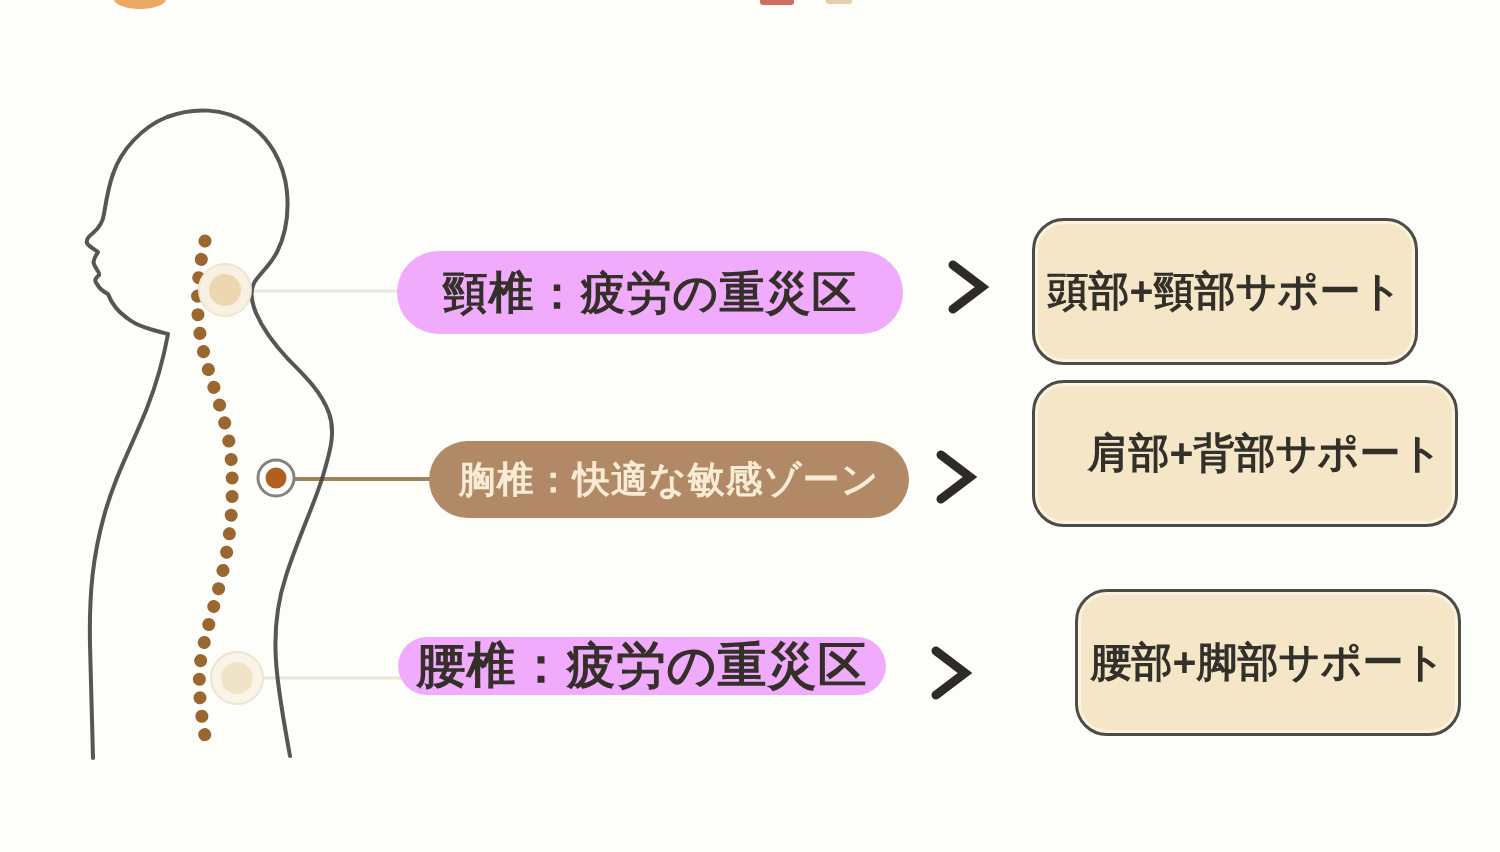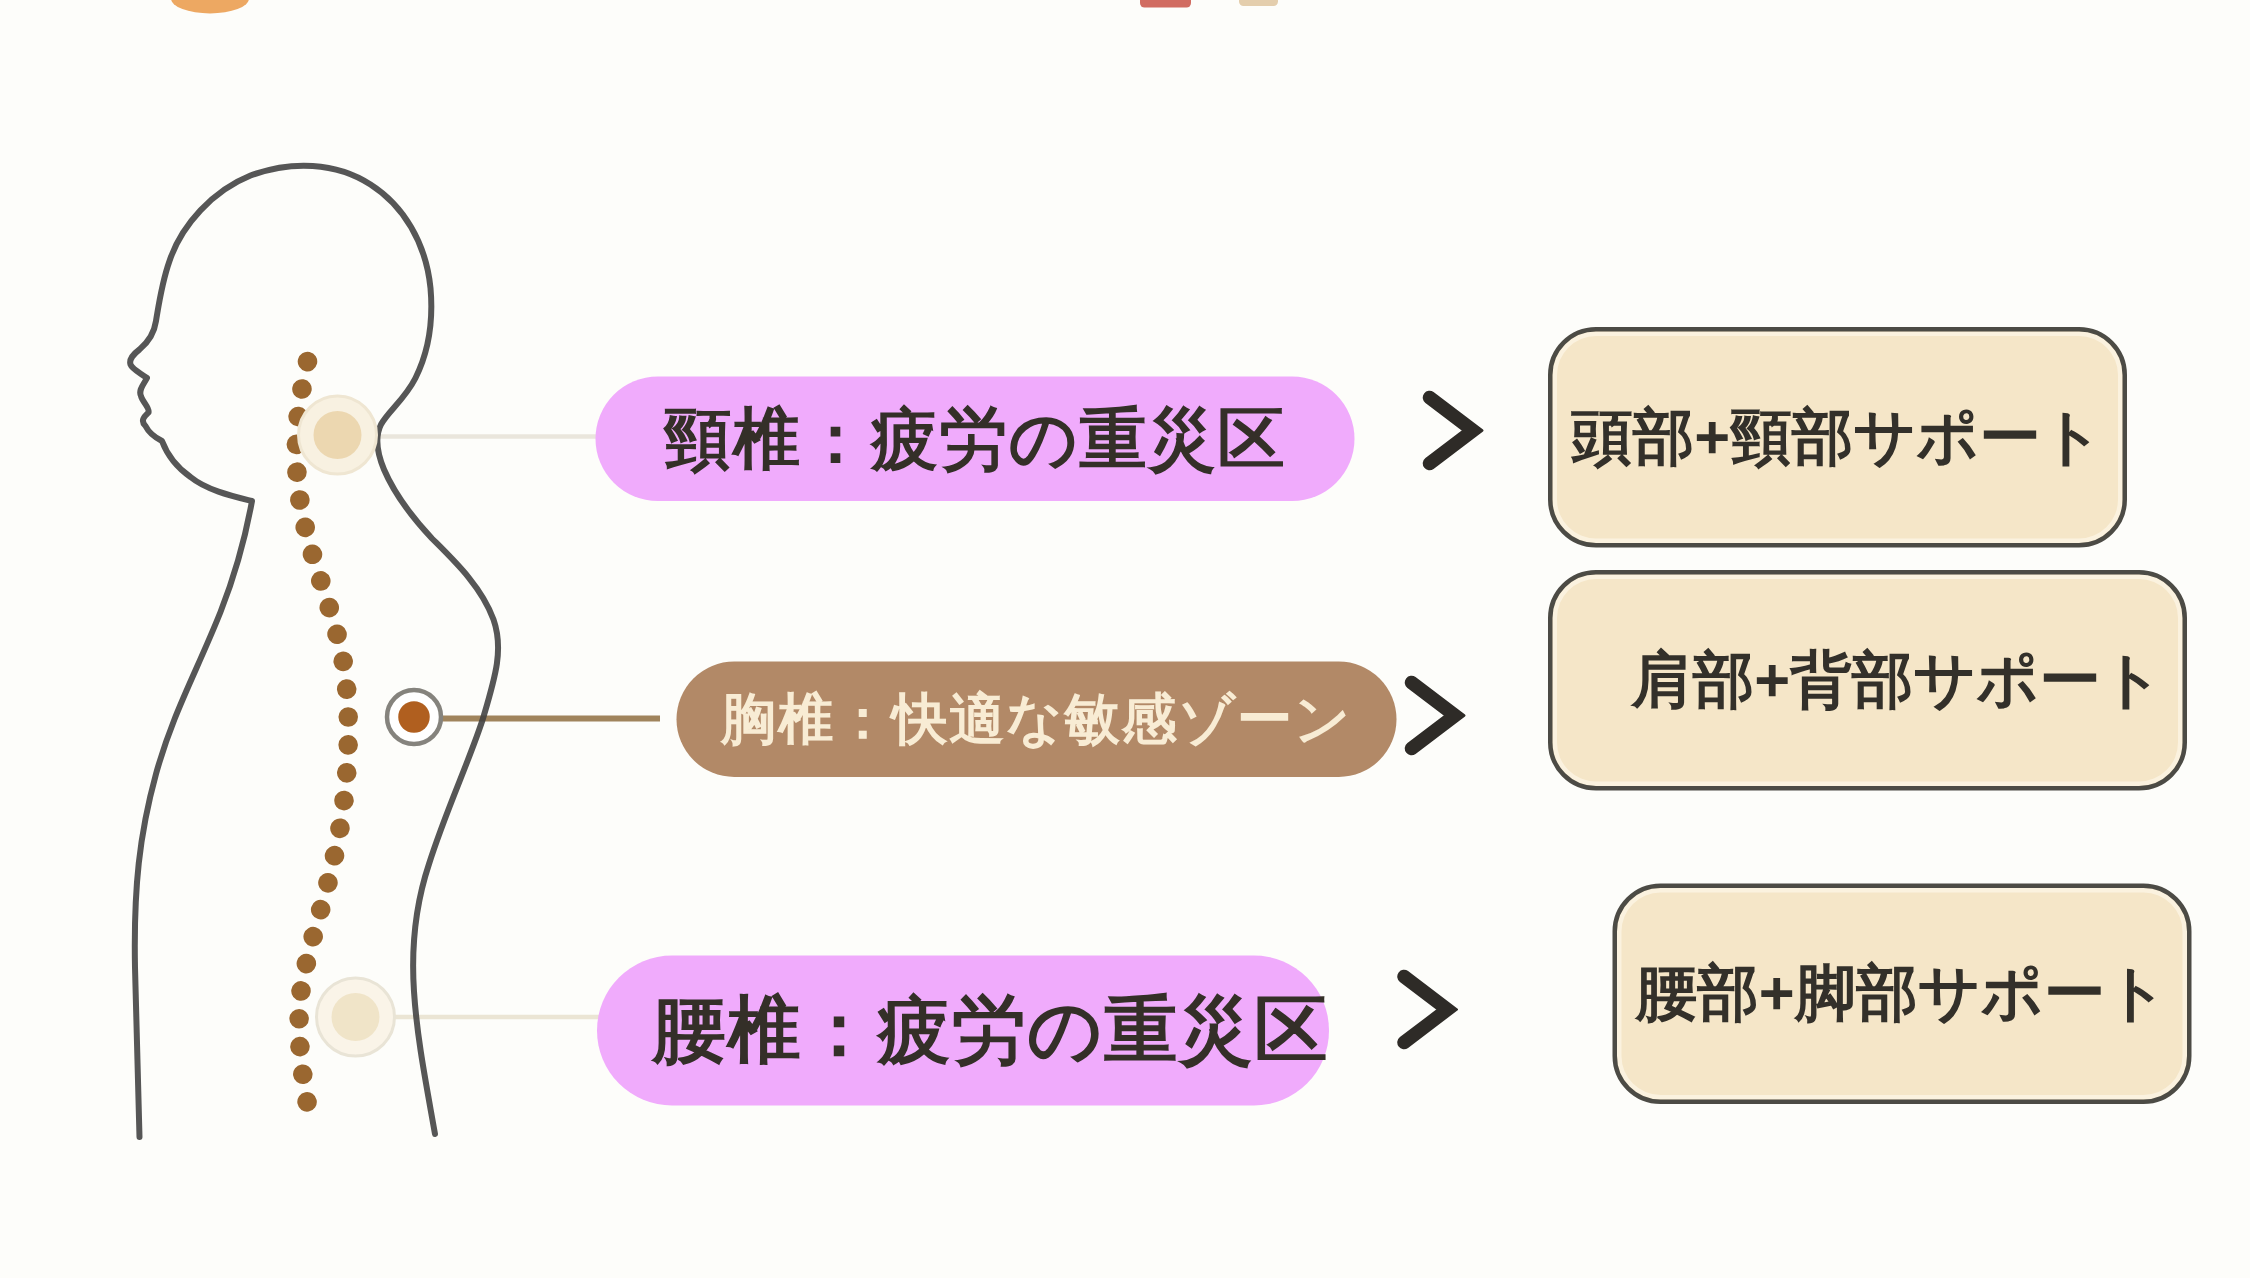--- a/index.html
+++ b/index.html
@@ -8,22 +8,22 @@
     overflow:hidden;font-family:"Liberation Sans","DejaVu Sans",sans-serif;
   }
   svg.figure-layer{position:absolute;left:0;top:0;}
   .pill{
     position:absolute;display:flex;align-items:center;justify-content:center;
     border-radius:999px;font-weight:900;white-space:nowrap;letter-spacing:1px;
   }
   .pill-light{background:#f0abfc;color:#342f28;}
   .pill-brown{background:#b28967;color:#f8ecd4;}
   #pill-cervical{left:397px;top:251px;width:506px;height:83px;font-size:45px;}
-  #pill-thoracic{left:451px;top:441px;width:480px;height:77px;font-size:37px;}
-  #pill-lumbar{left:398px;top:637px;width:488px;height:100px;font-size:49px;justify-content:flex-end;}
+  #pill-thoracic{left:429px;top:441px;width:480px;height:77px;font-size:37px;}
+  #pill-lumbar{left:398px;top:637px;width:488px;height:58px;font-size:49px;}
   .support-box{
     position:absolute;left:1032px;width:380px;height:141px;
     background:#f5e6c8;border:3px solid #4c4b45;border-radius:32px;
     box-shadow:inset 0 0 0 3px #fbf2df;
     display:flex;align-items:center;justify-content:center;
     font-weight:900;font-size:41px;color:#33302a;white-space:nowrap;
   }
   #box-head{top:218px;}
   #box-shoulder{top:380px;padding-left:40px;}
   #box-waist{top:589px;margin-left:43px;}

